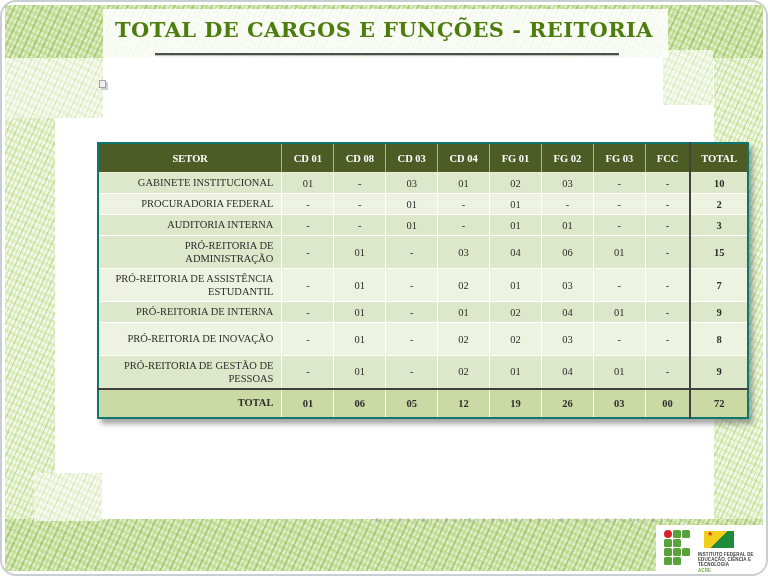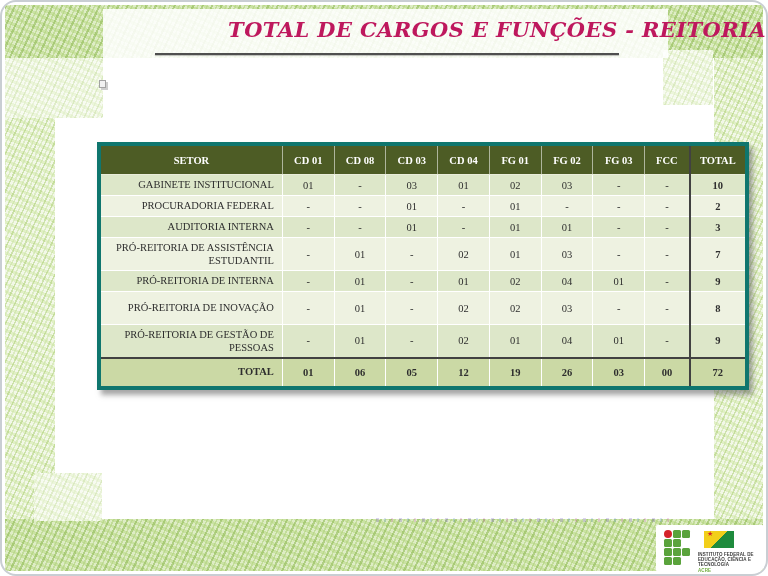--- a/index.html
+++ b/index.html
@@ -29,41 +29,41 @@
   .band-left{left:3px;top:56px;bottom:3px;width:50px;}
   .band-right{right:3px;top:56px;bottom:3px;width:49px;}
   .band-bottom{left:3px;right:3px;top:517px;bottom:3px;}
   .title-backdrop{left:101px;top:7px;width:565px;height:49px;background:rgba(255,255,255,.87);}
   .patch-left-top{left:3px;top:56px;width:98px;height:60px;}
   .patch-right-top{right:53px;top:48px;width:50px;height:55px;}
   .patch-bottom-left{left:32px;top:471px;width:68px;height:48px;}
 
   
   .title{
-    position:absolute;left:0;right:0;top:15px;text-align:right;
+    position:absolute;left:0;right:0;top:15px;text-align:center;
     font-family:"DejaVu Serif", serif;font-weight:bold;font-size:21px;
-    color:#be185d;letter-spacing:.4px;font-style:italic;
+    color:#4d7c0f;letter-spacing:.4px;
   }
   .title-underline{position:absolute;left:153px;top:51px;width:464px;height:2px;background:#4f4f4f;box-shadow:0 1px 1px rgba(0,0,0,.25);}
 
   
   .cursor-artifact{position:absolute;left:97px;top:78px;width:5px;height:6px;border:1px solid #a3a3a3;background:#f1f1f1;box-shadow:2px 2px 0 0 #cdcdcd;}
   .pixel-strip{
     position:absolute;left:374px;top:516px;width:296px;height:4px;opacity:.65;
     background:repeating-linear-gradient(90deg,
       rgba(120,90,200,.4) 0 3px, rgba(255,255,255,0) 3px 8px,
       rgba(90,140,220,.35) 8px 10px, rgba(255,255,255,0) 10px 15px,
       rgba(200,80,180,.35) 15px 17px, rgba(255,255,255,0) 17px 23px);
   }
 
   
   table.staff{
     position:absolute;left:95px;top:140px;width:652px;
     border-collapse:collapse;table-layout:fixed;
-    border:4px solid #0f766e;background:#d946ef;
+    border:2px solid #0f766e;background:#d946ef;
     box-shadow:4px 5px 5px rgba(95,95,95,.55);
     font-family:"Liberation Serif", serif;
   }
   .staff th{
     background:#4d5c25;color:#ffffff;font-size:10.5px;font-weight:bold;
     height:28px;text-align:center;border-left:1px solid rgba(255,255,255,.55);
     border-bottom:1.5px solid #e9edda;padding:0 1px;
   }
   .staff th:first-child{border-left:none;}
   .staff td{
@@ -168,20 +168,32 @@
           <td class="num">-</td>
           <td class="num">-</td>
           <td class="num">01</td>
           <td class="num">-</td>
           <td class="num">01</td>
           <td class="num">01</td>
           <td class="num">-</td>
           <td class="num">-</td>
           <td class="num totcol">3</td>
         </tr>
+        <tr class="odd tall">
+          <td class="setor">PRÓ-REITORIA DE ADMINISTRAÇÃO</td>
+          <td class="num">-</td>
+          <td class="num">01</td>
+          <td class="num">-</td>
+          <td class="num">03</td>
+          <td class="num">04</td>
+          <td class="num">06</td>
+          <td class="num">01</td>
+          <td class="num">-</td>
+          <td class="num totcol">15</td>
+        </tr>
         <tr class="even tall">
           <td class="setor">PRÓ-REITORIA DE ASSISTÊNCIA ESTUDANTIL</td>
           <td class="num">-</td>
           <td class="num">01</td>
           <td class="num">-</td>
           <td class="num">02</td>
           <td class="num">01</td>
           <td class="num">03</td>
           <td class="num">-</td>
           <td class="num">-</td>

